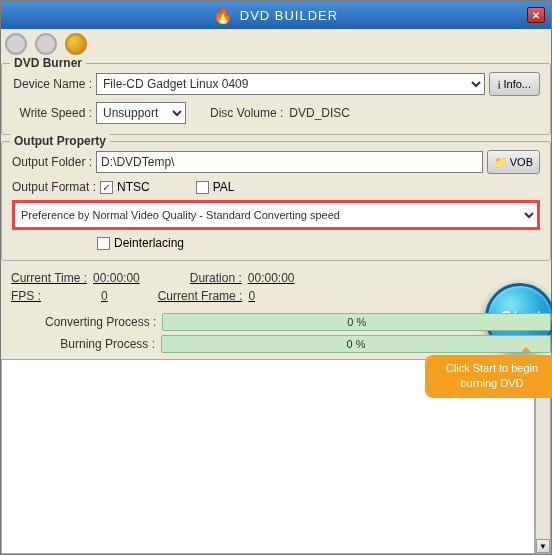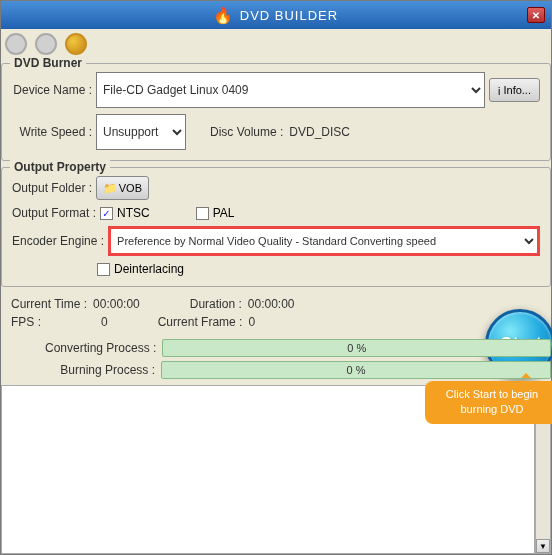--- a/index.html
+++ b/index.html
@@ -125,21 +125,21 @@
       border: 1px solid #888;
       border-radius: 3px;
       cursor: pointer;
       font-size: 11px;
       display: flex;
       align-items: center;
       gap: 3px;
       white-space: nowrap;
     }
     .select-box {
-      height: 36px;
+      height: 22px;
       border: 1px solid #7a7a7a;
       background: white;
       font-size: 12px;
       color: #333;
       padding: 0 2px;
     }
     .select-device {
       flex: 1;
     }
     .select-speed {
@@ -221,20 +221,21 @@
     .stats-section {
       display: flex;
       flex-direction: column;
       gap: 4px;
       padding: 4px 0;
     }
     .stats-row {
       display: flex;
       align-items: center;
       gap: 20px;
+      text-decoration: underline;
     }
     .stat-item {
       display: flex;
       align-items: center;
       gap: 6px;
     }
     .stat-label {
       color: #333;
       white-space: nowrap;
     }
@@ -405,20 +406,21 @@
           <span class="disc-vol-value">DVD_DISC</span>
         </div>
       </div>
     </div>
 
     <div class="group-box">
       <span class="group-title">Output Property</span>
 
       <div class="form-row output-folder-row">
         <span class="label">Output Folder :</span>
+        <input type="text" class="input-text" style="flex: 1 1 0%;" value="D:\DVDTemp\">
         <button class="btn-vob">
           <span>📁</span>
           <span>VOB</span>
         </button>
       </div>
 
       <div class="form-row">
         <span class="label">Output Format :</span>
         <div class="format-row">
           <label class="checkbox-label">
@@ -426,21 +428,20 @@
             <span>NTSC</span>
           </label>
           <label class="checkbox-label" style="margin-left:30px;">
             <div class="checkbox"></div>
             <span>PAL</span>
           </label>
         </div>
       </div>
 
       <div class="form-row encoder-row">
-        <span class="label">Encoder Engine :</span>
         <select class="select-encoder">
           <option>Preference by Normal Video Quality - Standard Converting speed</option>
         </select>
       </div>
 
       <div class="deinterlacing-row" style="margin-left:85px;">
         <div class="checkbox"></div>
         <span>Deinterlacing</span>
       </div>
     </div>

